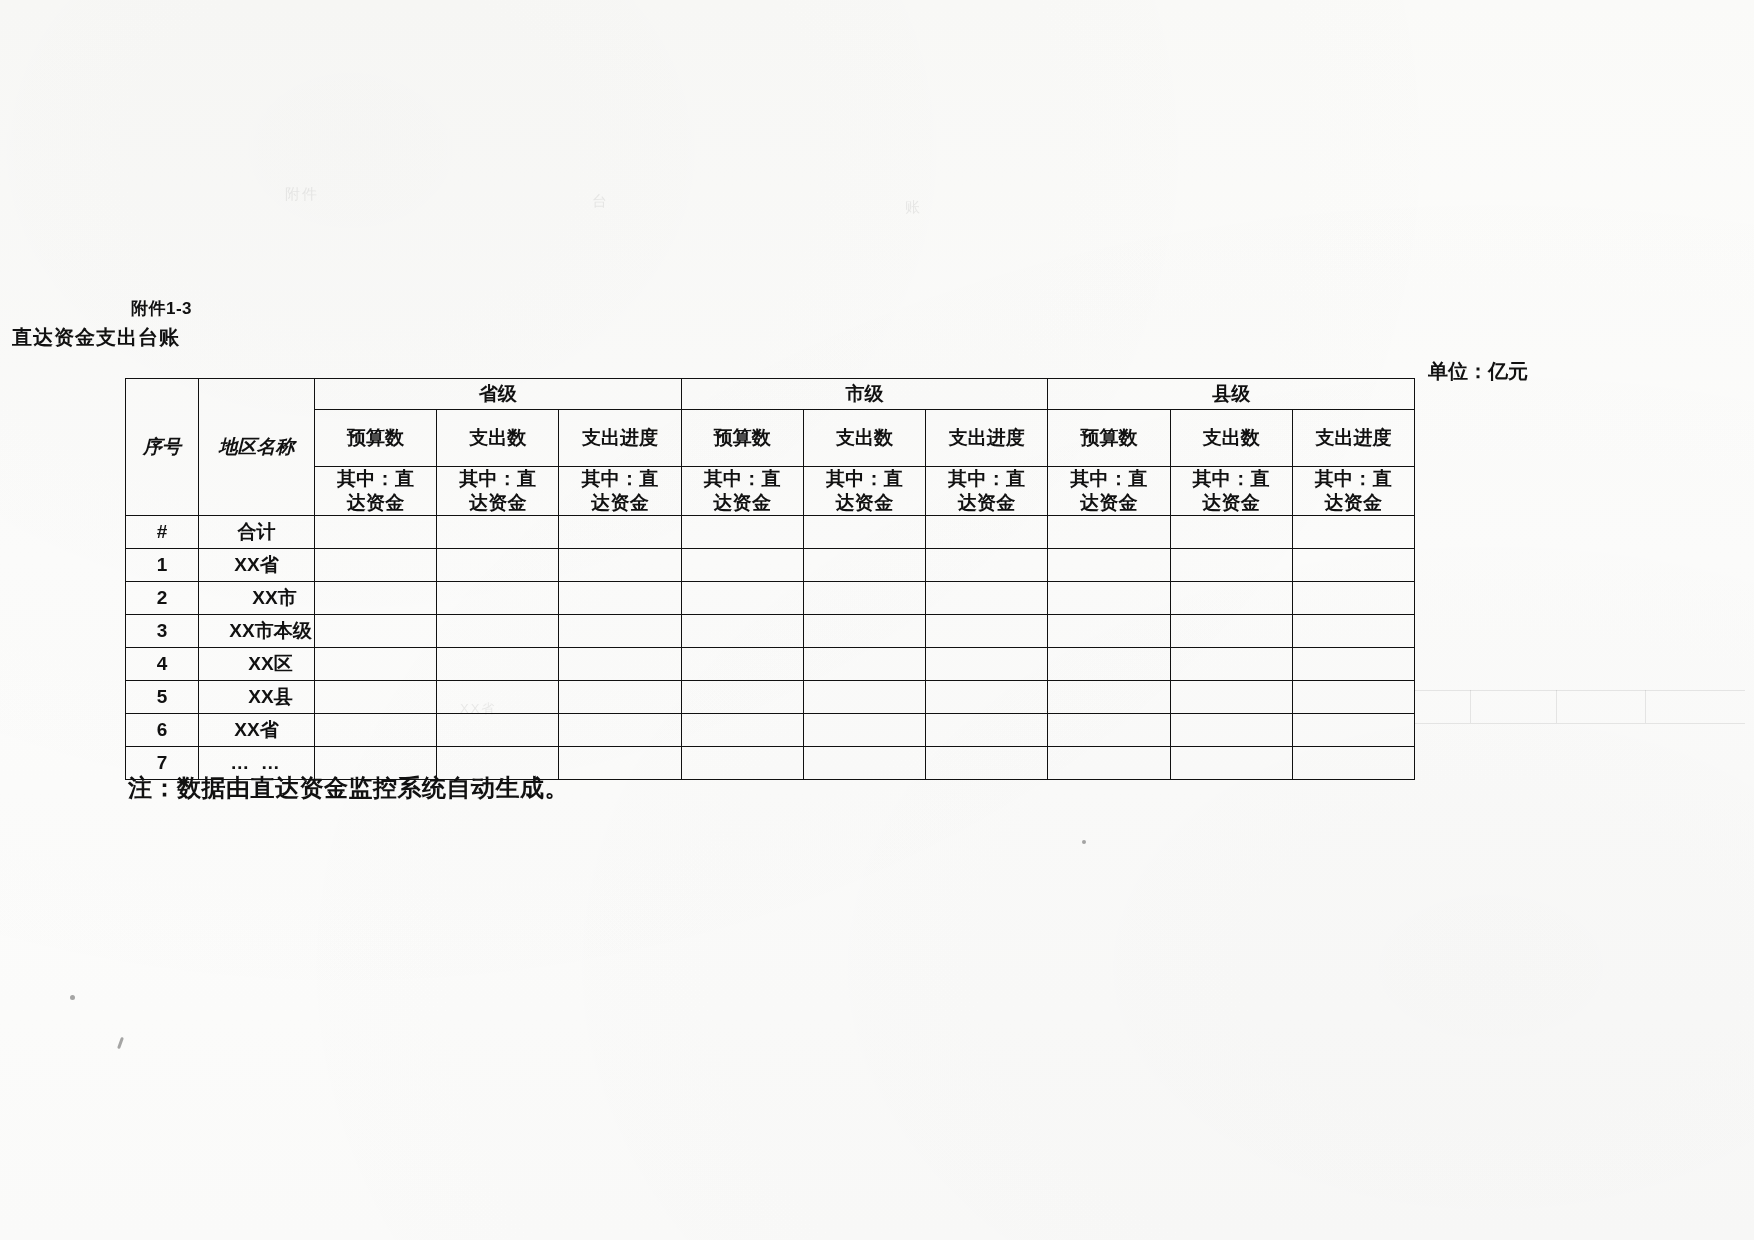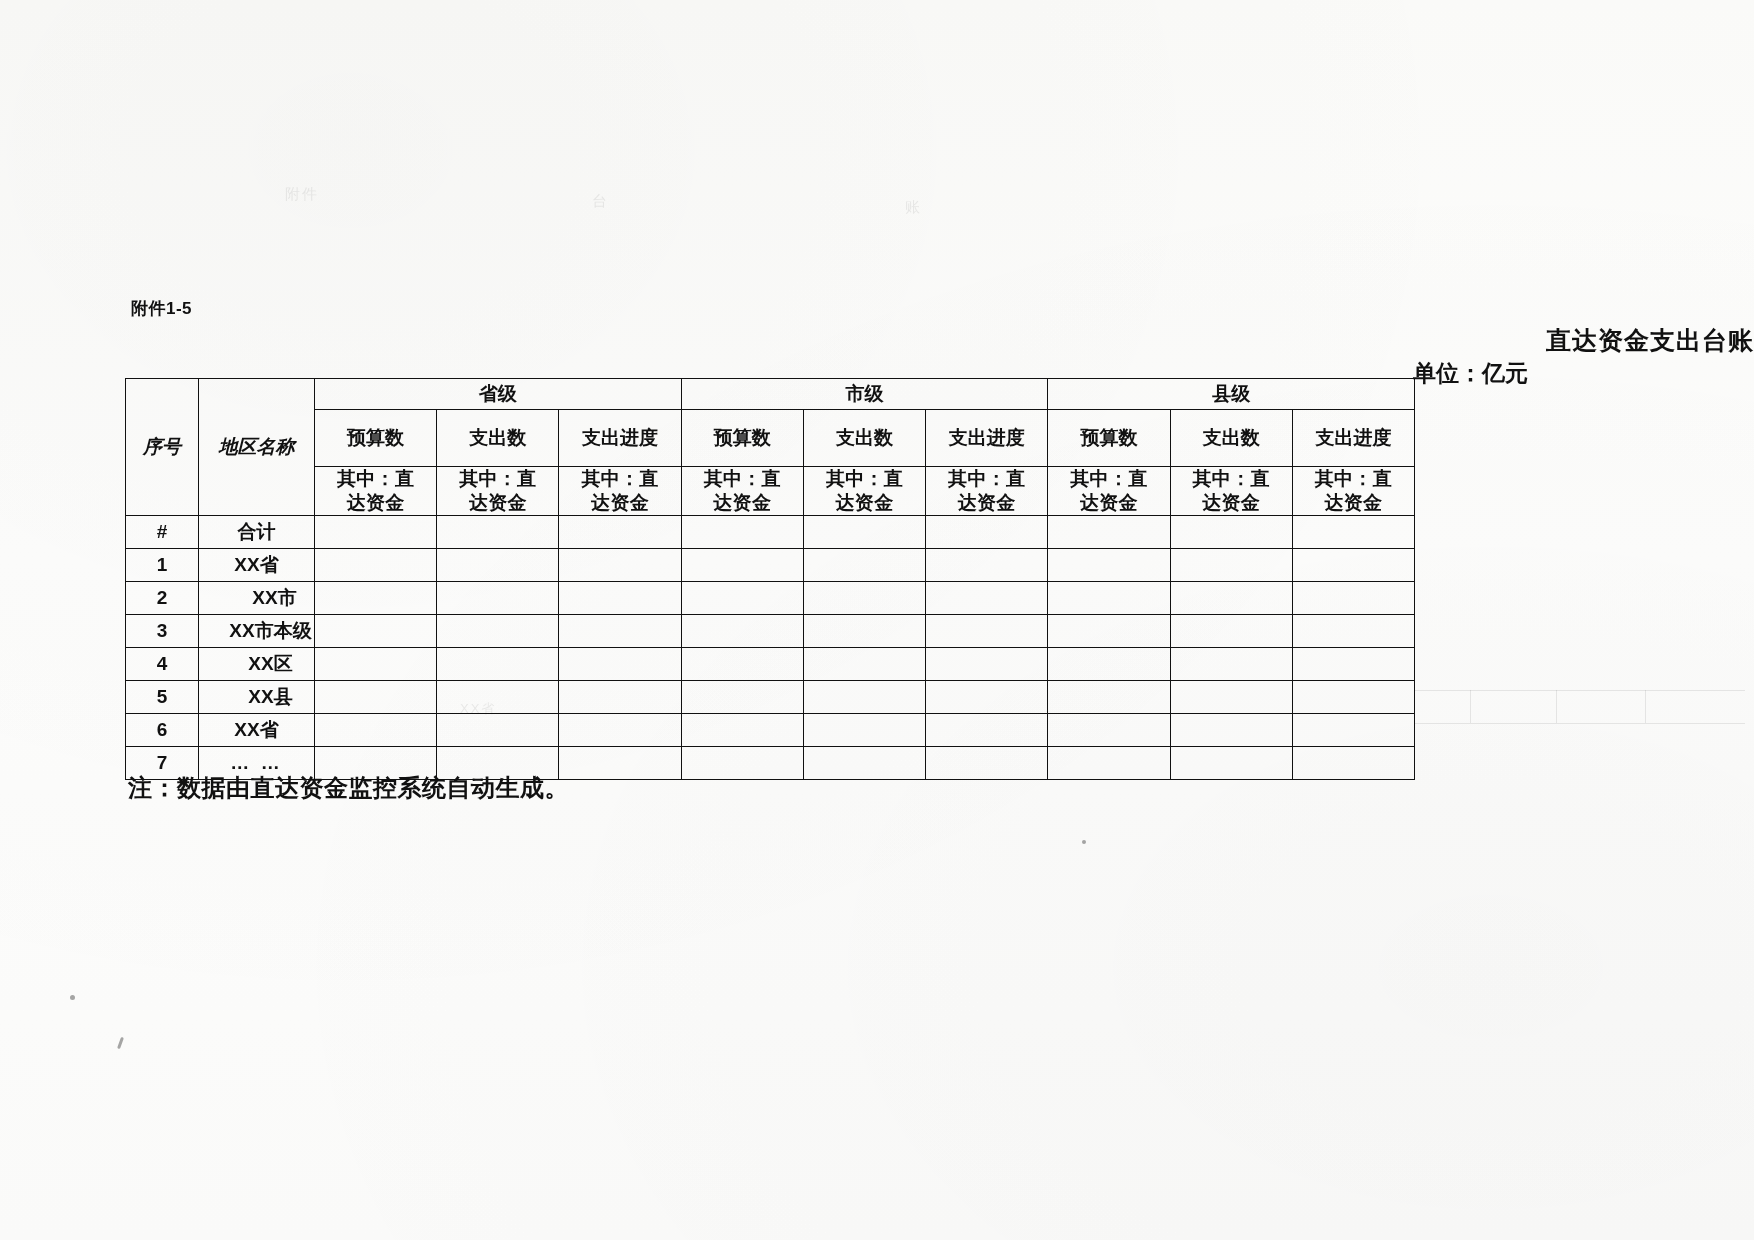--- a/index.html
+++ b/index.html
@@ -55,33 +55,33 @@
     font-size: 17px;
     font-weight: bold;
     letter-spacing: 0.5px;
   }
 
   .doc-title {
     position: absolute;
     left: 0;
     top: 324px;
     width: 1754px;
-    text-align: right;
-    font-size: 25px;
+    text-align: left;
+    font-size: 20px;
     font-weight: bold;
     letter-spacing: 1px;
-    padding-left: 20px;
+    padding-left: 12px;
     box-sizing: border-box;
   }
 
   .unit-label {
     position: absolute;
     right: 226px;
     top: 358px;
-    font-size: 23px;
+    font-size: 20px;
     font-weight: bold;
   }
 
   .table-wrap {
     position: absolute;
     left: 125px;
     top: 378px;
     width: 1290px;
   }
 
@@ -165,21 +165,21 @@
 <div class="ghost-line" style="left:1415px; top:723px; width:330px; height:1px;"></div>
 <div class="ghost-line" style="left:1470px; top:690px; width:1px; height:33px;"></div>
 <div class="ghost-line" style="left:1556px; top:690px; width:1px; height:33px;"></div>
 <div class="ghost-line" style="left:1645px; top:690px; width:1px; height:33px;"></div>
 <div class="speck" style="left:70px; top:995px; width:5px; height:5px;"></div>
 <div class="speck" style="left:119px; top:1037px; width:3px; height:12px; border-radius:2px; transform:rotate(20deg);"></div>
 <div class="speck" style="left:1082px; top:840px; width:4px; height:4px;"></div>
 
 <div class="page">
 
-  <div class="attach-label">附件1-5</div>
+  <div class="attach-label">附件1-3</div>
 
   <div class="doc-title">直达资金支出台账</div>
 
   <div class="unit-label">单位：亿元</div>
 
   <div class="table-wrap">
     <table class="ledger">
       <thead>
         <tr>
           <th class="h-seq corner-seq" rowspan="3">序号</th>

